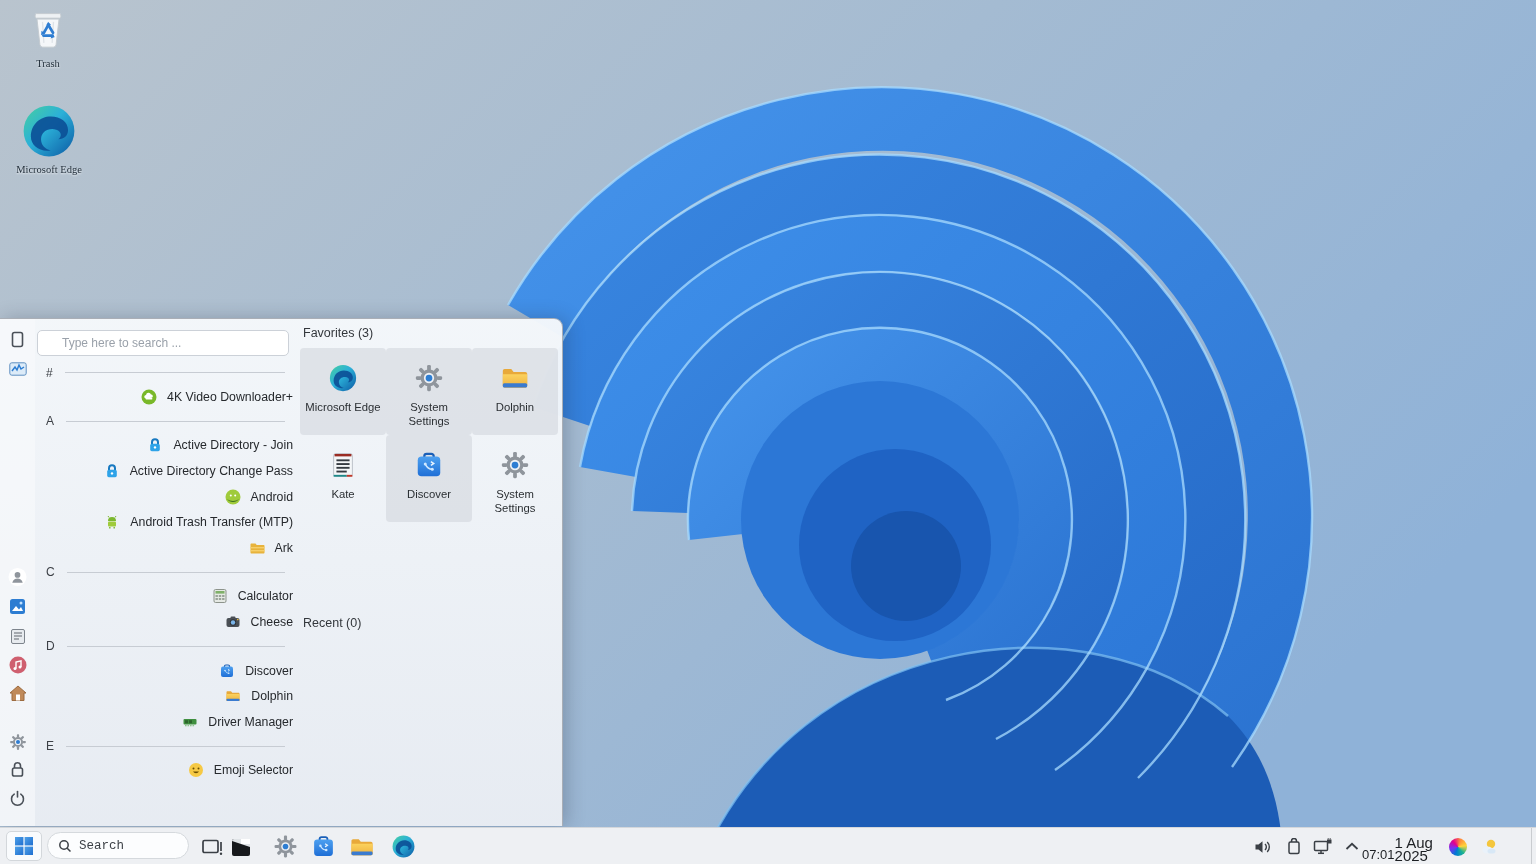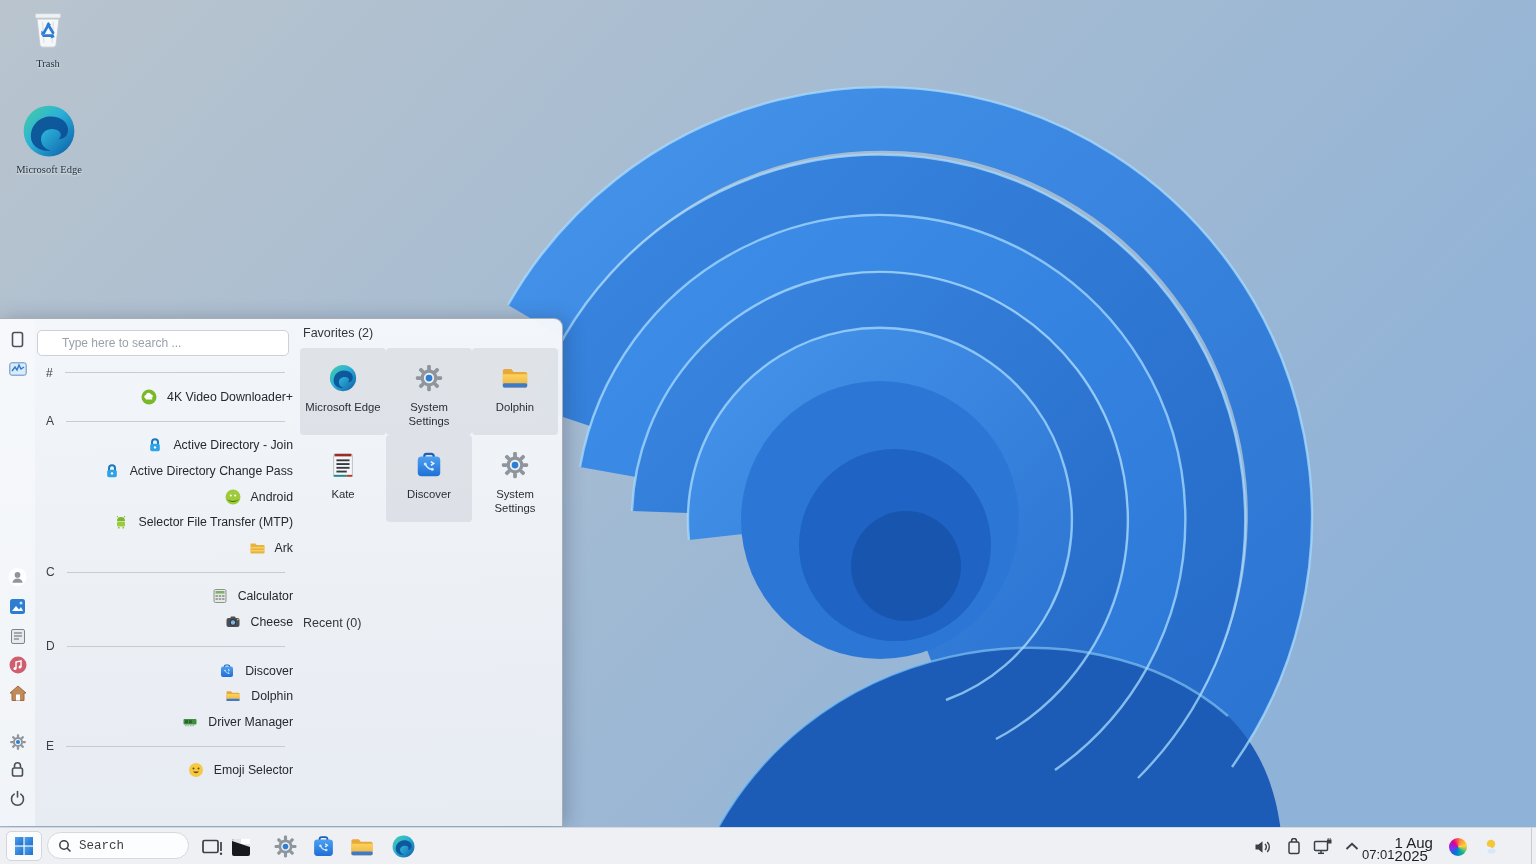--- a/index.html
+++ b/index.html
@@ -322,21 +322,21 @@
       </div>
       <div class="mrow">
         <svg width="16" height="16" viewBox="0 0 16 16">
             <path d="M4 7a4 4 0 0 1 8 0z" fill="#7cb82f"></path>
             <line x1="5" y1="3.5" x2="4" y2="2" stroke="#7cb82f" stroke-width="1"></line>
             <line x1="11" y1="3.5" x2="12" y2="2" stroke="#7cb82f" stroke-width="1"></line>
             <rect x="4" y="7.6" width="8" height="5" rx="1" fill="#9fcb3b"></rect>
             <line x1="5.8" y1="13" x2="5.8" y2="14.5" stroke="#7cb82f" stroke-width="1.4"></line>
             <line x1="10.2" y1="13" x2="10.2" y2="14.5" stroke="#7cb82f" stroke-width="1.4"></line>
           </svg>
-        <span class="mlabel">Selector File Transfer (MTP)</span>
+        <span class="mlabel">Android Trash Transfer (MTP)</span>
       </div>
       <div class="mrow">
         <svg width="16" height="16" viewBox="0 0 16 16">
             <path d="M1.5 4.5c0-.6.4-1 1-1h4l1.2 1.5h6.8c.6 0 1 .4 1 1v6.5c0 .6-.4 1-1 1h-12c-.6 0-1-.4-1-1z" fill="#e8b33c"></path>
             <rect x="1.5" y="7" width="14" height="1.4" fill="#f6cf6a"></rect>
             <rect x="1.5" y="10" width="14" height="1.4" fill="#f6cf6a"></rect>
           </svg>
         <span class="mlabel">Ark</span>
       </div>
       <div class="msec">
@@ -406,21 +406,21 @@
         <svg width="16" height="16" viewBox="0 0 16 16">
             <circle cx="8" cy="8" r="7" fill="#f6c944"></circle>
             <circle cx="5.5" cy="6.5" r="1" fill="#6b4e00"></circle>
             <circle cx="10.5" cy="6.5" r="1" fill="#6b4e00"></circle>
             <path d="M5 9.5a3.4 3.4 0 0 0 6 0z" fill="#6b4e00"></path>
           </svg>
         <span class="mlabel">Emoji Selector</span>
       </div>
     </div>
 
-    <div class="fav-header" style="left:303px;top:7px;">Favorites (2)</div>
+    <div class="fav-header" style="left:303px;top:7px;">Favorites (3)</div>
     <div class="fav-grid">
       <div class="tile hl">
         <svg width="30" height="30" viewBox="0 0 32 32">
             <use href="#sym-edge"></use>
           </svg>
         <span class="tlabel">Microsoft Edge</span>
       </div>
       <div class="tile hl">
         <svg width="30" height="30" viewBox="0 0 32 32">
             <use href="#sym-gear"></use>

